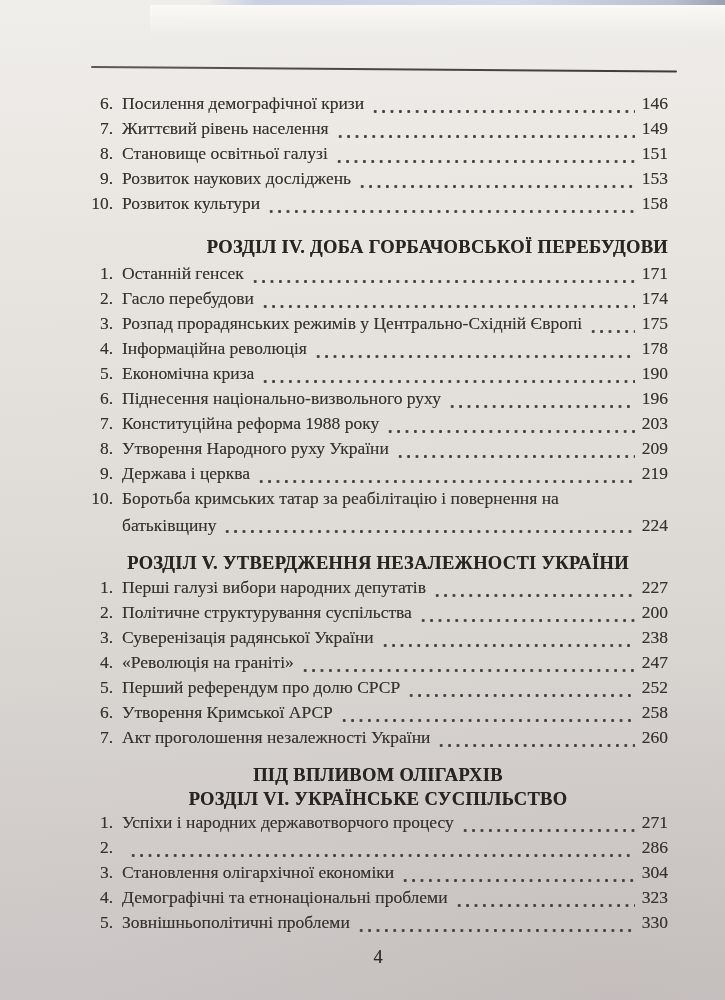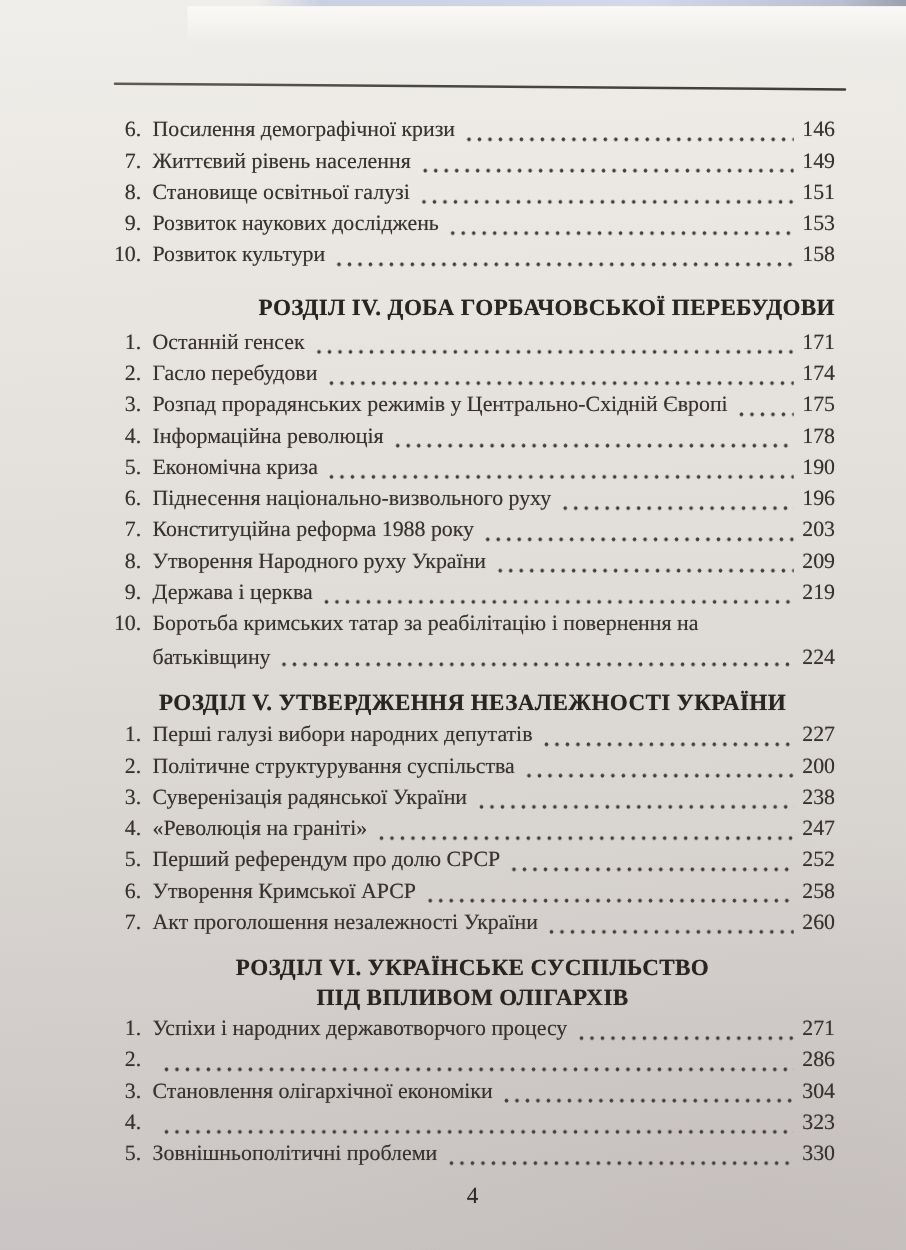--- a/index.html
+++ b/index.html
@@ -213,22 +213,22 @@
       </div>
       <div class="toc-row">
         <span class="num">7.</span>
         <span class="title">Акт проголошення незалежності України</span>
         <span class="dots"></span>
         <span class="pg">260</span>
       </div>
     </div>
 
     <div class="sec-h h-vi">
+      <div>ПІД ВПЛИВОМ ОЛІГАРХІВ</div>
       <div>РОЗДІЛ VI. УКРАЇНСЬКЕ СУСПІЛЬСТВО</div>
-      <div>ПІД ВПЛИВОМ ОЛІГАРХІВ</div>
     </div>
     <div class="rows-vi">
       <div class="toc-row">
         <span class="num">1.</span>
         <span class="title">Успіхи і народних державотворчого процесу</span>
         <span class="dots"></span>
         <span class="pg">271</span>
       </div>
       <div class="toc-row">
         <span class="num">2.</span>
@@ -236,20 +236,21 @@
         <span class="pg">286</span>
       </div>
       <div class="toc-row">
         <span class="num">3.</span>
         <span class="title">Становлення олігархічної економіки</span>
         <span class="dots"></span>
         <span class="pg">304</span>
       </div>
       <div class="toc-row">
         <span class="num">4.</span>
+        <span class="title">Демографічні та етнонаціональні проблеми</span>
         <span class="dots"></span>
         <span class="pg">323</span>
       </div>
       <div class="toc-row">
         <span class="num">5.</span>
         <span class="title">Зовнішньополітичні проблеми</span>
         <span class="dots"></span>
         <span class="pg">330</span>
       </div>
     </div>

